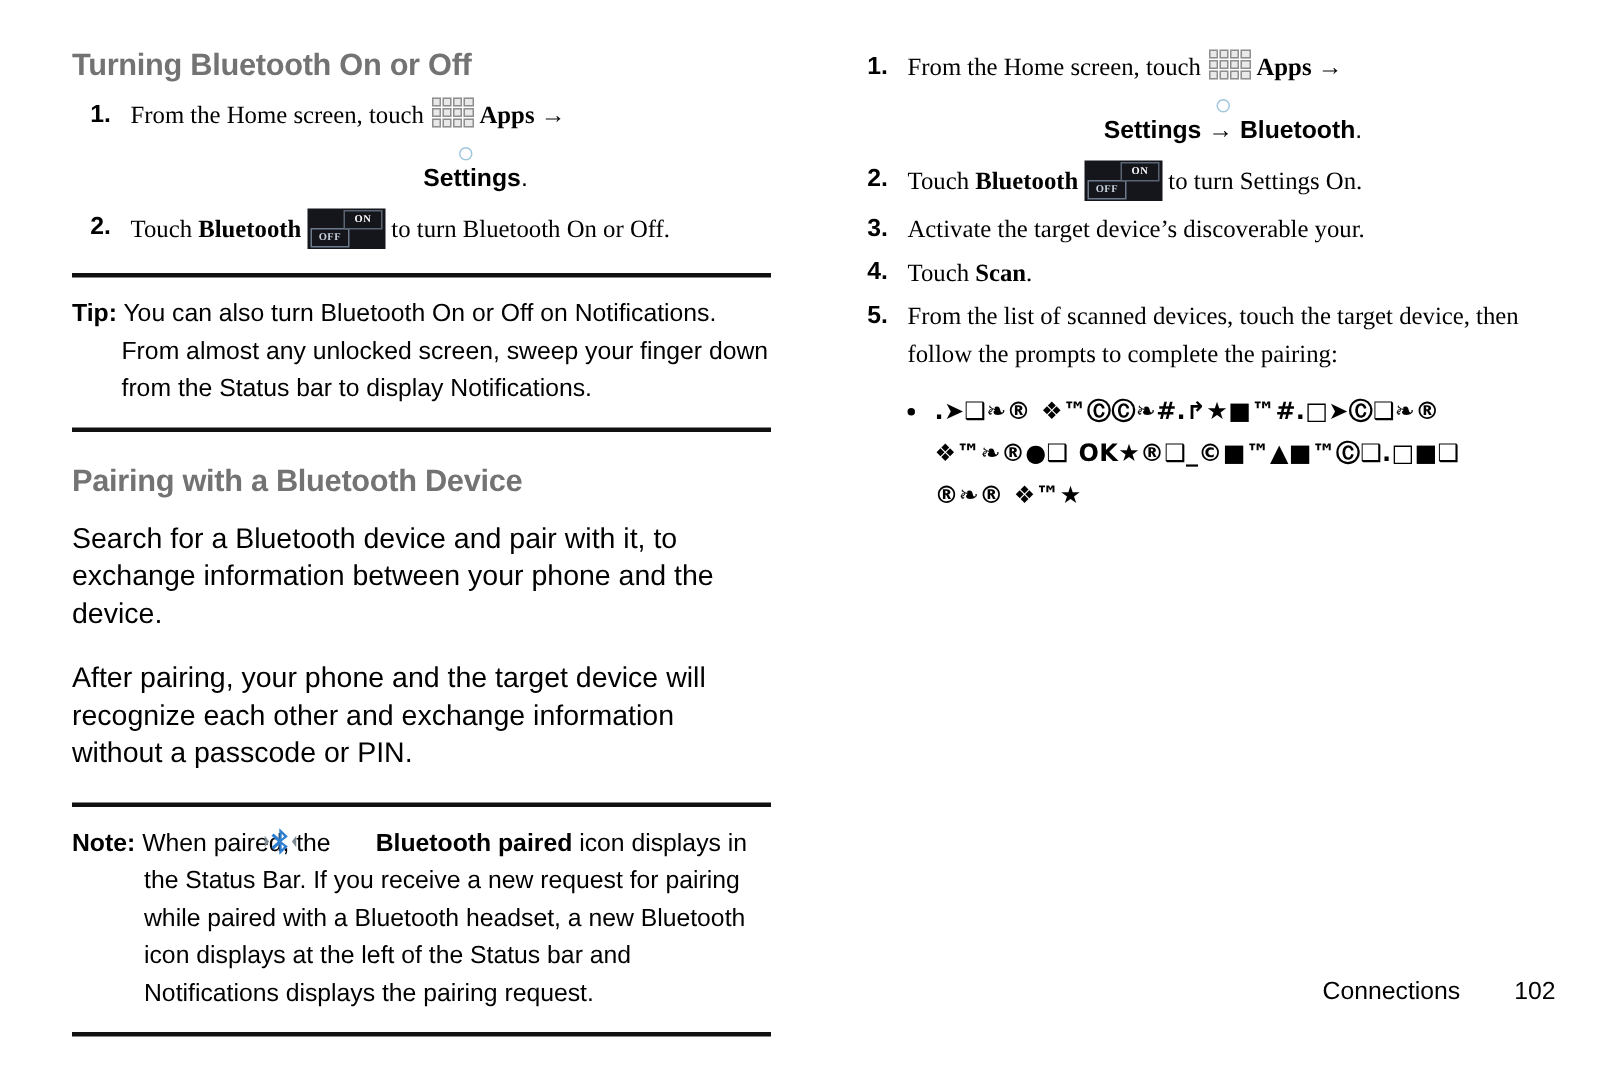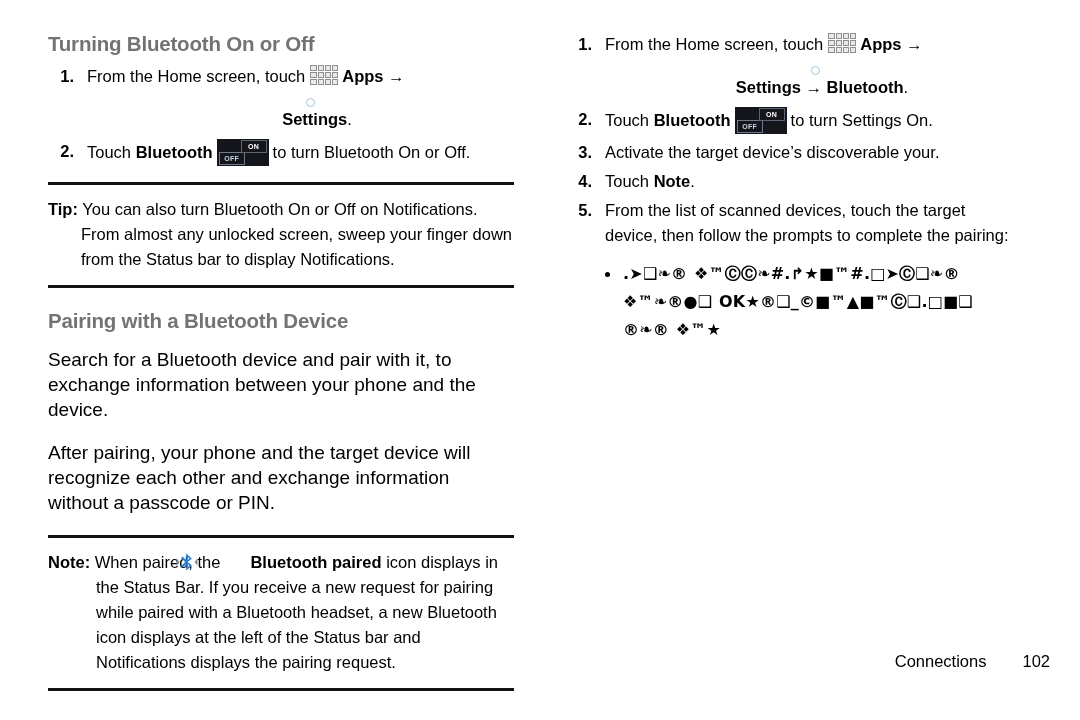--- a/index.html
+++ b/index.html
@@ -57,21 +57,21 @@
     line-height: 25px;
   }
   .nitem > .num {
     font-weight: bold;
     width: 26px;
     flex: 0 0 26px;
     text-align: right;
     padding-right: 13px;
     box-sizing: content-box;
   }
-  .nitem > .ntext { flex: 1 1 auto; }
+  .nitem > .ntext { flex: 1 1 auto; font-family: Liberation Serif, serif; }
 
   
   .subitem {
     display: flex;
     align-items: center;
     font-size: 16.5px;
     line-height: 25px;
     padding-left: 72px;
     flex-direction: column;
   }
@@ -197,21 +197,21 @@
     height: 20px;
     margin: 0 3px;
   }
 
   
   .arrow { font-weight: bold; }
 
   
   .footer {
     position: absolute;
-    left: 598px;
+    left: 585px;
     width: 452px;
     top: 652px;
     font-size: 16.5px;
     display: flex;
     justify-content: flex-end;
   }
   .footer .chapter { margin-right: 36px; }
 </style>
 </head>
 <body>
@@ -341,21 +341,21 @@
         <span class="ntext"><span>Touch</span><span> </span><b>Bluetooth</b><span class="toggle"><span class="off">OFF</span><span class="on">ON</span></span><span>to turn Settings On.</span></span>
       </li>
 
       <li class="nitem" style="margin-top:6px">
         <span class="num">3.</span>
         <span class="ntext">Activate the target device’s discoverable your.</span>
       </li>
 
       <li class="nitem" style="margin-top:4px">
         <span class="num">4.</span>
-        <span class="ntext"><span>Touch</span><span> </span><b>Note</b><span>.</span></span>
+        <span class="ntext"><span>Touch</span><span> </span><b>Scan</b><span>.</span></span>
       </li>
 
       <li class="nitem" style="margin-top:4px">
         <span class="num">5.</span>
         <span class="ntext">From the list of scanned devices, touch the target device, then follow the prompts to complete the pairing:</span>
       </li>
     </ol>
 
     <div style="height:12px"></div>
 

